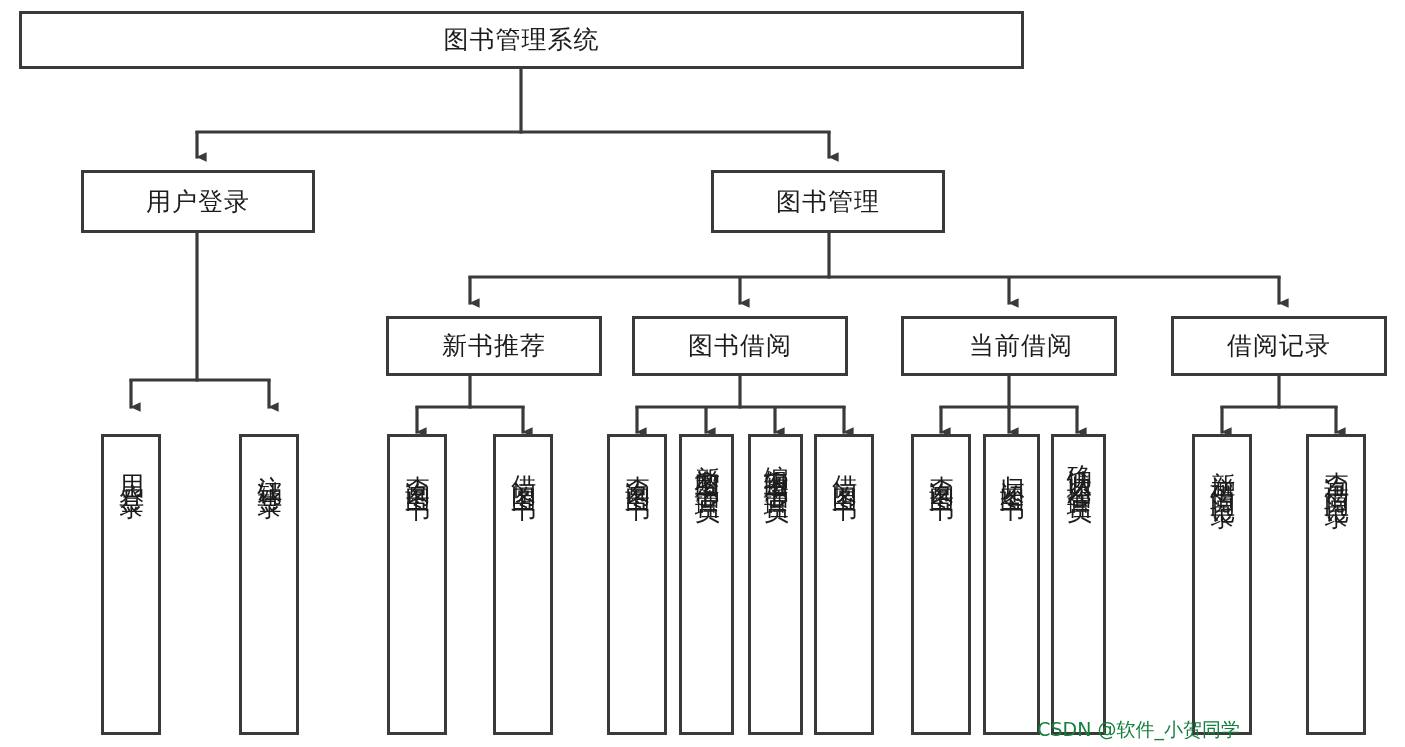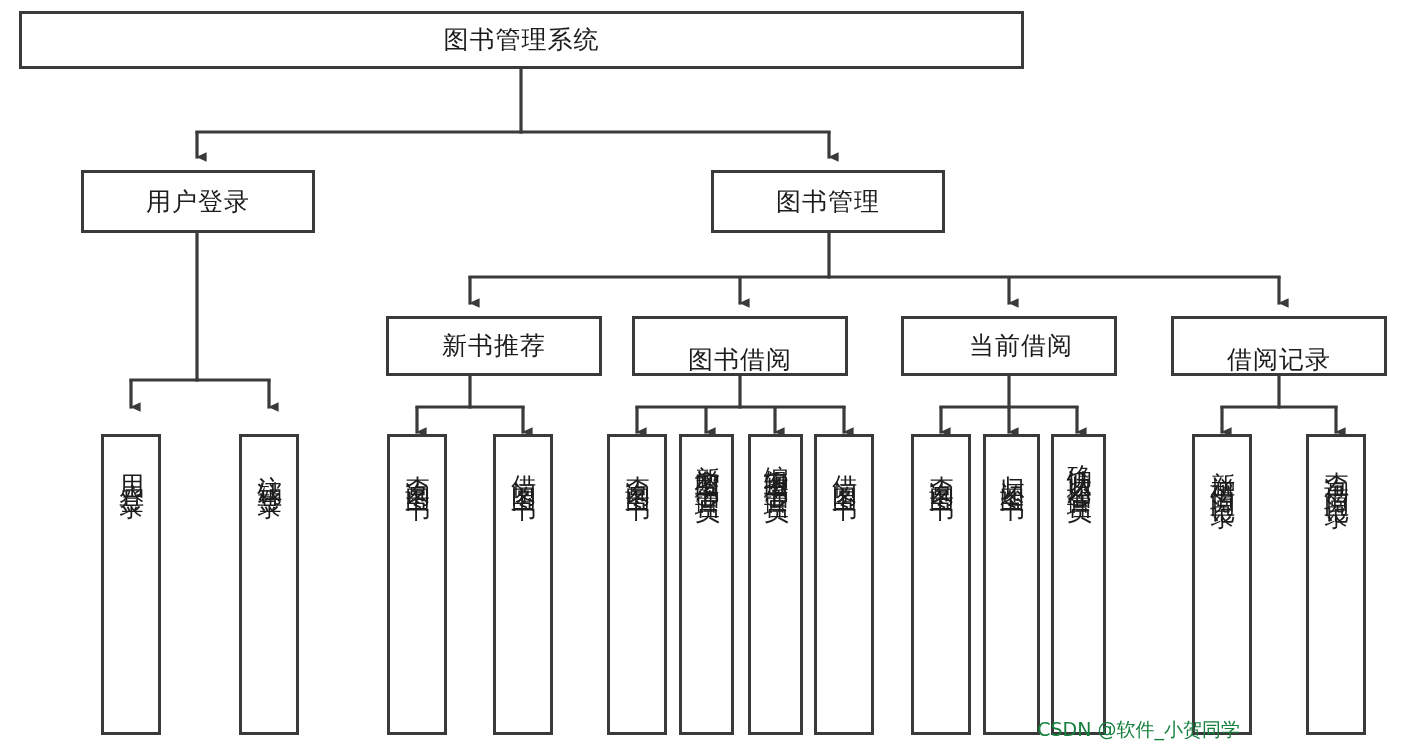--- a/index.html
+++ b/index.html
@@ -137,27 +137,27 @@
   <div class="node-box" style="left:81px; top:170px; width:234px; height:63px;">
     <span class="node-label-h">用户登录</span>
   </div>
   <div class="node-box" style="left:711px; top:170px; width:234px; height:63px;">
     <span class="node-label-h">图书管理</span>
   </div>
 
   <div class="node-box" style="left:362px; top:316px; width:216px; height:60px;margin-left:24px;">
     <span class="node-label-h">新书推荐</span>
   </div>
-  <div class="node-box" style="left:632px; top:316px; width:216px; height:60px;align-items:flex-end;">
+  <div class="node-box" style="left:632px; top:316px; width:216px; height:60px;">
     <span class="node-label-h">图书借阅</span>
   </div>
   <div class="node-box" style="left:901px; top:316px; width:216px; height:60px;padding-left:24px;">
     <span class="node-label-h">当前借阅</span>
   </div>
-  <div class="node-box" style="left:1171px; top:316px; width:216px; height:60px;align-items:flex-end;">
+  <div class="node-box" style="left:1171px; top:316px; width:216px; height:60px;">
     <span class="node-label-h">借阅记录</span>
   </div>
 
   <div class="node-box leaf-box" style="left:101px; top:434px; width:60px; height:301px;">
     <span class="node-label-v">用户登录</span>
   </div>
   <div class="node-box leaf-box" style="left:239px; top:434px; width:60px; height:301px;">
     <span class="node-label-v">注销登录</span>
   </div>
 

